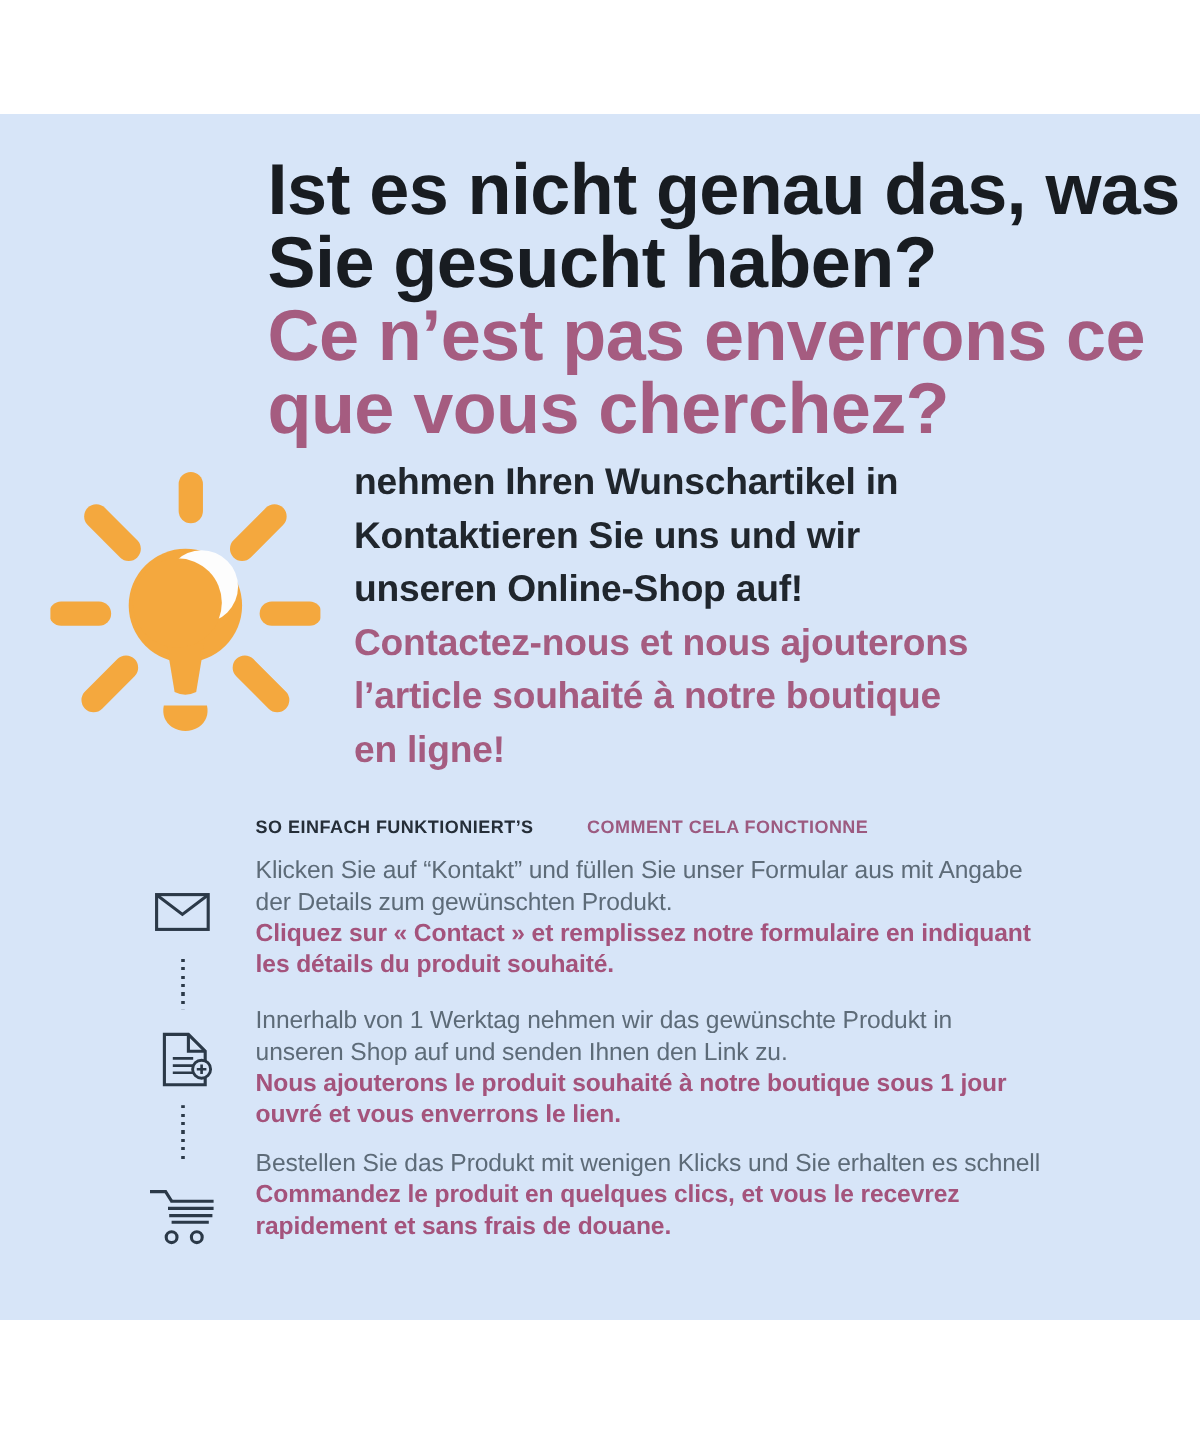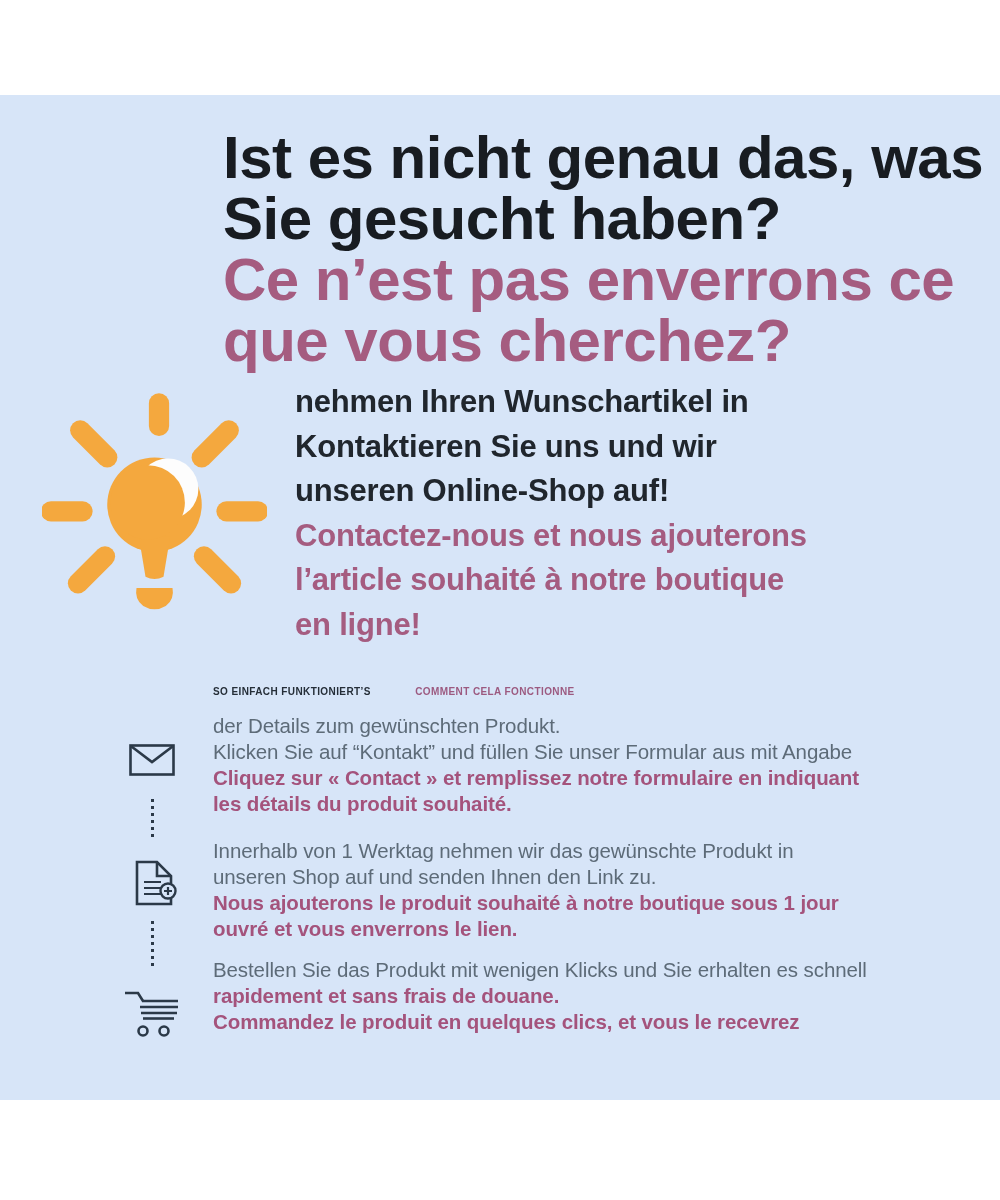--- a/index.html
+++ b/index.html
@@ -25,21 +25,21 @@
   .headline div{font-size:60px;line-height:61px;font-weight:700;letter-spacing:-0.5px;white-space:nowrap;}
   .headline .de{color:var(--ink);}
   .headline .fr{color:var(--mauve);}
   
   .intro{left:295px;top:380px;}
   .intro div{font-size:31px;line-height:44.5px;font-weight:700;letter-spacing:-0.2px;white-space:nowrap;}
   .intro .de{color:#20262d;}
   .intro .fr{color:var(--mauve);}
   
   .hiw{left:213px;top:681px;white-space:nowrap;}
-  .hiw span{font-size:10px;font-weight:700;letter-spacing:0.4px;}
+  .hiw span{font-size:15px;font-weight:700;letter-spacing:0.4px;}
   .hiw .de{color:var(--hiw-ink);}
   .hiw .fr{color:#9c5a80;margin-left:40px;}
   
   .step{white-space:nowrap;}
   .step div{font-size:20.5px;line-height:26px;letter-spacing:-0.1px;}
   .step .de{color:var(--slate);font-weight:400;}
   .step .fr{color:var(--mauve-bold);font-weight:700;}
   .step1{left:213px;top:713px;}
   .step2{left:213px;top:838px;}
   .step3{left:213px;top:957px;}
@@ -119,31 +119,31 @@
     <path class="stroke-ic" d="M1,7 H14 L19,15"></path>
     <path class="stroke-ic" d="M18,15 H54"></path>
     <path class="stroke-ic" d="M16,21 H54"></path>
     <path class="stroke-ic" d="M17,27 H53"></path>
     <path class="stroke-ic" d="M19,32.5 H50"></path>
     <circle class="stroke-ic" cx="19" cy="45" r="4.5"></circle>
     <circle class="stroke-ic" cx="40" cy="45" r="4.5"></circle>
   </svg>
 
   <div class="abs step step1">
+    <div class="de">Klicken Sie auf “Kontakt” und füllen Sie unser Formular aus mit Angabe</div>
     <div class="de">der Details zum gewünschten Produkt.</div>
-    <div class="de">Klicken Sie auf “Kontakt” und füllen Sie unser Formular aus mit Angabe</div>
     <div class="fr">Cliquez sur « Contact » et remplissez notre formulaire en indiquant</div>
     <div class="fr">les détails du produit souhaité.</div>
   </div>
 
   <div class="abs step step2">
     <div class="de">Innerhalb von 1 Werktag nehmen wir das gewünschte Produkt in</div>
     <div class="de">unseren Shop auf und senden Ihnen den Link zu.</div>
     <div class="fr">Nous ajouterons le produit souhaité à notre boutique sous 1 jour</div>
     <div class="fr">ouvré et vous enverrons le lien.</div>
   </div>
 
   <div class="abs step step3">
     <div class="de">Bestellen Sie das Produkt mit wenigen Klicks und Sie erhalten es schnell</div>
+    <div class="fr">Commandez le produit en quelques clics, et vous le recevrez</div>
     <div class="fr">rapidement et sans frais de douane.</div>
-    <div class="fr">Commandez le produit en quelques clics, et vous le recevrez</div>
   </div>
 </div>
 
 </body></html>

